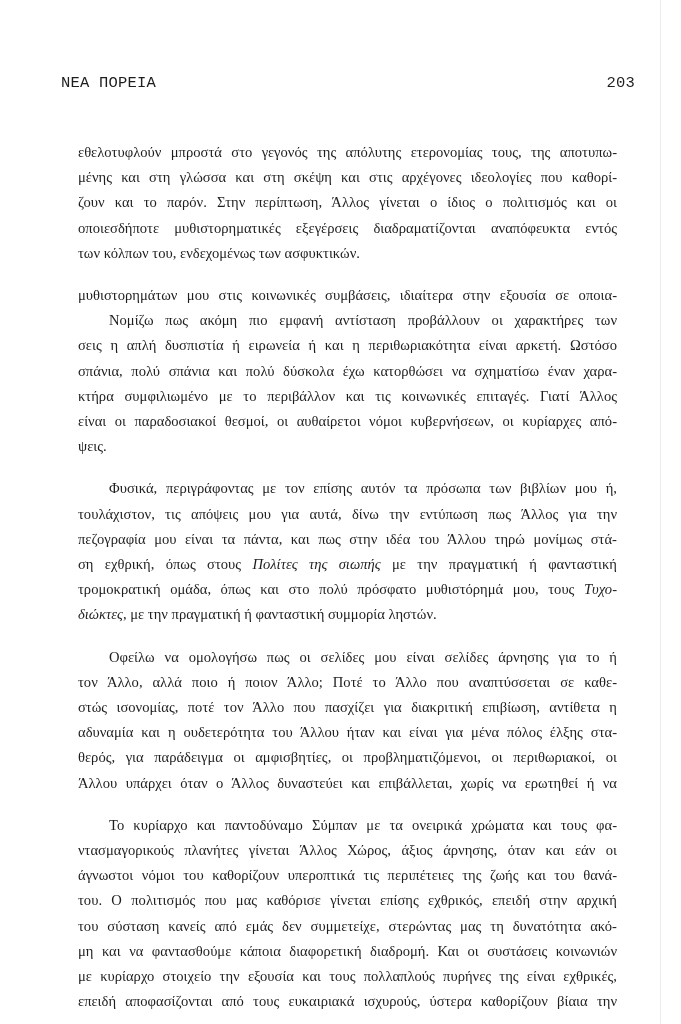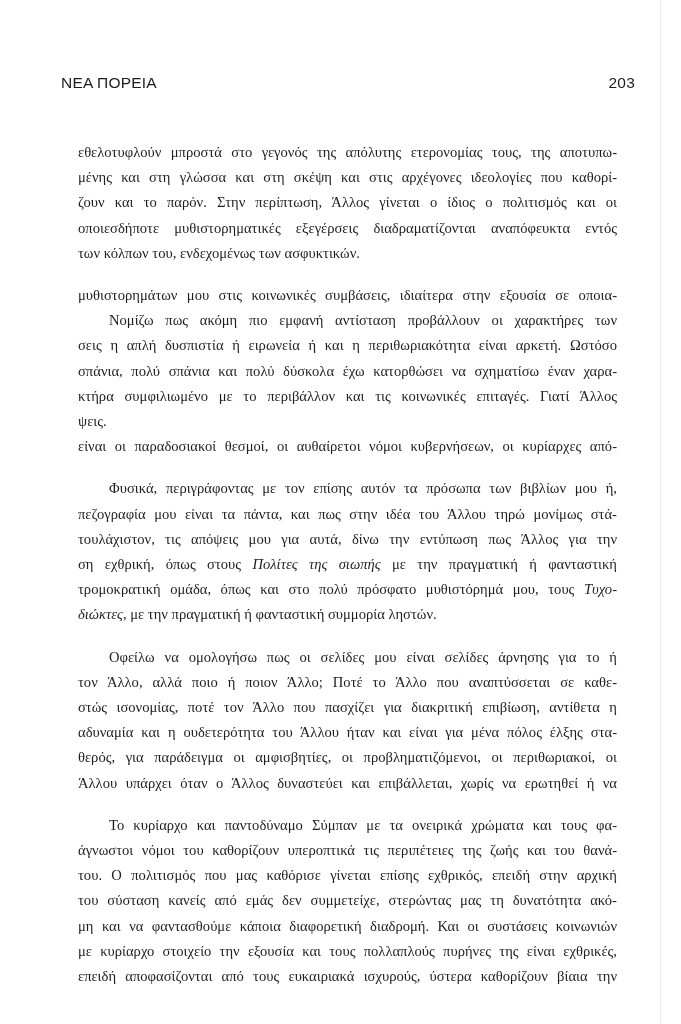--- a/index.html
+++ b/index.html
@@ -23,21 +23,21 @@
     height: 1024px;
     background: #ececec;
   }
   .running-header {
     position: absolute;
     top: 74px;
     left: 61px;
     width: 574px;
     display: flex;
     justify-content: space-between;
-    font-family: Liberation Sans, sans-serif;
+    font-family: Liberation Mono, monospace;
     font-size: 15.5px;
     letter-spacing: 0.2px;
   }
   .body-text {
     position: absolute;
     top: 123px;
     left: 61px;
     width: 573px;
     font-family: "Liberation Serif", serif;
     font-size: 14.6px;
@@ -80,41 +80,42 @@
       <span class="line">ζουν και το παρόν. Στην περίπτωση, Άλλος γίνεται ο ίδιος ο πολιτισμός και οι</span>
       <span class="line">οποιεσδήποτε μυθιστορηματικές εξεγέρσεις διαδραματίζονται αναπόφευκτα εντός</span>
       <span class="line last">των κόλπων του, ενδεχομένως των ασφυκτικών.</span>
     </p>
     <p>
       <span class="line">μυθιστορημάτων μου στις κοινωνικές συμβάσεις, ιδιαίτερα στην εξουσία σε οποια-</span>
       <span class="line first">Νομίζω πως ακόμη πιο εμφανή αντίσταση προβάλλουν οι χαρακτήρες των</span>
       <span class="line">σεις η απλή δυσπιστία ή ειρωνεία ή και η περιθωριακότητα είναι αρκετή. Ωστόσο</span>
       <span class="line">σπάνια, πολύ σπάνια και πολύ δύσκολα έχω κατορθώσει να σχηματίσω έναν χαρα-</span>
       <span class="line">κτήρα συμφιλιωμένο με το περιβάλλον και τις κοινωνικές επιταγές. Γιατί Άλλος</span>
+      <span class="line">είναι οι παραδοσιακοί θεσμοί, οι αυθαίρετοι νόμοι κυβερνήσεων, οι κυρίαρχες από-</span>
       <span class="line last">ψεις.</span>
-      <span class="line">είναι οι παραδοσιακοί θεσμοί, οι αυθαίρετοι νόμοι κυβερνήσεων, οι κυρίαρχες από-</span>
     </p>
     <p>
       <span class="line first">Φυσικά, περιγράφοντας με τον επίσης αυτόν τα πρόσωπα των βιβλίων μου ή,</span>
+      <span class="line">τουλάχιστον, τις απόψεις μου για αυτά, δίνω την εντύπωση πως Άλλος για την</span>
       <span class="line">πεζογραφία μου είναι τα πάντα, και πως στην ιδέα του Άλλου τηρώ μονίμως στά-</span>
-      <span class="line">τουλάχιστον, τις απόψεις μου για αυτά, δίνω την εντύπωση πως Άλλος για την</span>
       <span class="line">ση εχθρική, όπως στους <em>Πολίτες της σιωπής</em> με την πραγματική ή φανταστική</span>
       <span class="line">τρομοκρατική ομάδα, όπως και στο πολύ πρόσφατο μυθιστόρημά μου, τους <em>Τυχο-</em></span>
       <span class="line last"><em>διώκτες</em>, με την πραγματική ή φανταστική συμμορία ληστών.</span>
     </p>
     <p>
       <span class="line first">Οφείλω να ομολογήσω πως οι σελίδες μου είναι σελίδες άρνησης για το ή</span>
       <span class="line">τον Άλλο, αλλά ποιο ή ποιον Άλλο; Ποτέ το Άλλο που αναπτύσσεται σε καθε-</span>
       <span class="line">στώς ισονομίας, ποτέ τον Άλλο που πασχίζει για διακριτική επιβίωση, αντίθετα η</span>
       <span class="line">αδυναμία και η ουδετερότητα του Άλλου ήταν και είναι για μένα πόλος έλξης στα-</span>
       <span class="line">θερός, για παράδειγμα οι αμφισβητίες, οι προβληματιζόμενοι, οι περιθωριακοί, οι</span>
       <span class="line">Άλλου υπάρχει όταν ο Άλλος δυναστεύει και επιβάλλεται, χωρίς να ερωτηθεί ή να</span>
     </p>
     <p>
       <span class="line first">Το κυρίαρχο και παντοδύναμο Σύμπαν με τα ονειρικά χρώματα και τους φα-</span>
+      <span class="line">ντασμαγορικούς πλανήτες γίνεται Άλλος Χώρος, άξιος άρνησης, όταν και εάν οι</span>
       <span class="line">άγνωστοι νόμοι του καθορίζουν υπεροπτικά τις περιπέτειες της ζωής και του θανά-</span>
       <span class="line">του. Ο πολιτισμός που μας καθόρισε γίνεται επίσης εχθρικός, επειδή στην αρχική</span>
       <span class="line">του σύσταση κανείς από εμάς δεν συμμετείχε, στερώντας μας τη δυνατότητα ακό-</span>
       <span class="line">μη και να φαντασθούμε κάποια διαφορετική διαδρομή. Και οι συστάσεις κοινωνιών</span>
       <span class="line">με κυρίαρχο στοιχείο την εξουσία και τους πολλαπλούς πυρήνες της είναι εχθρικές,</span>
       <span class="line">επειδή αποφασίζονται από τους ευκαιριακά ισχυρούς, ύστερα καθορίζουν βίαια την</span>
     </p>
   </div>
 
 </body></html>

